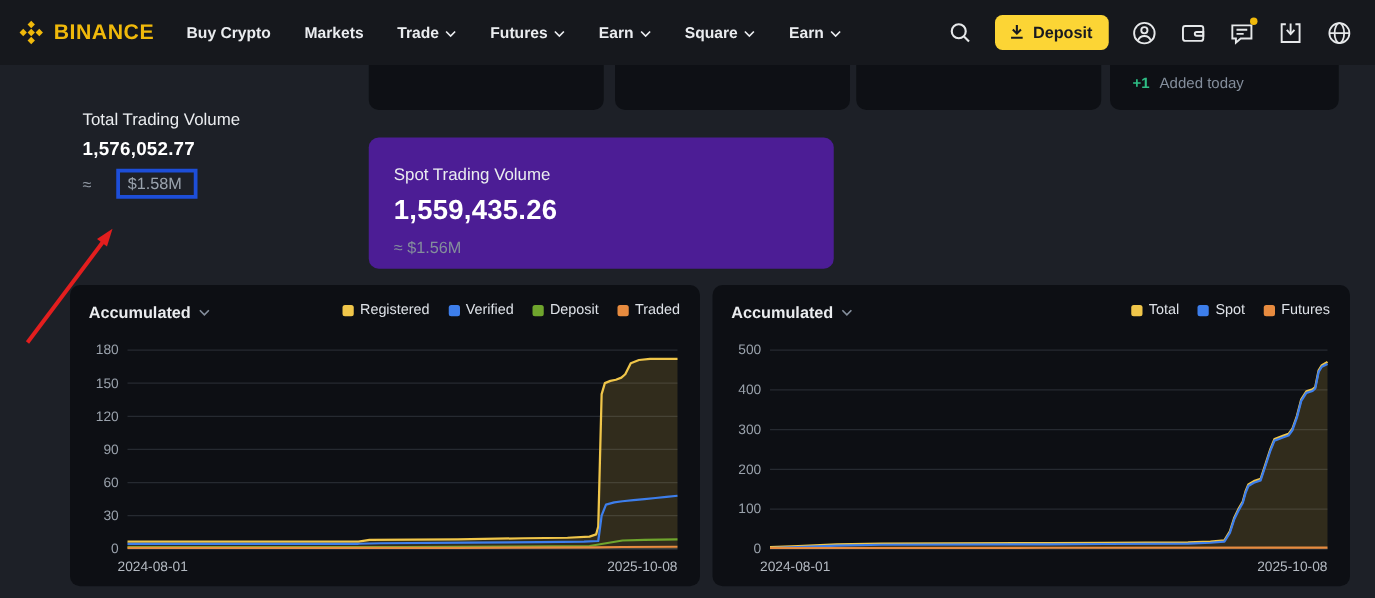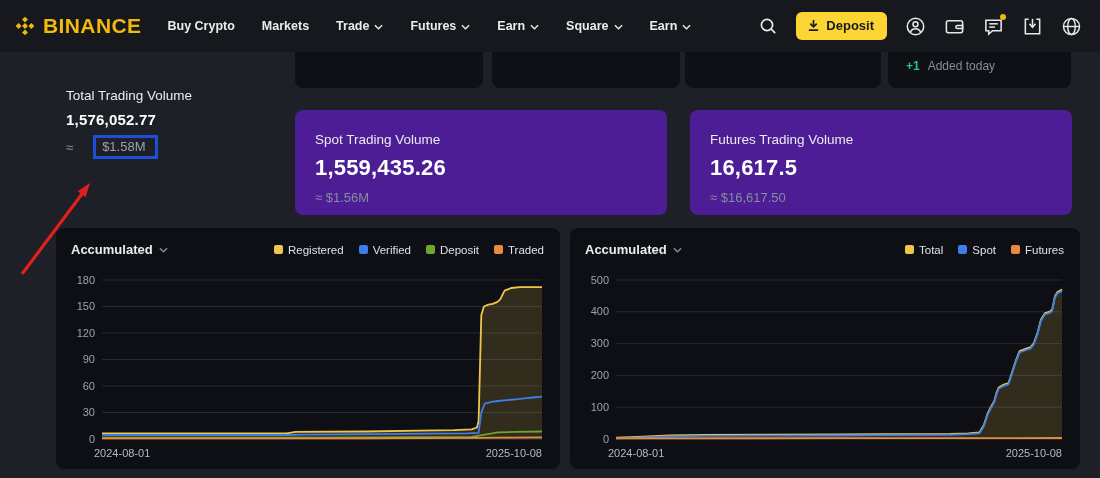--- a/index.html
+++ b/index.html
@@ -12,21 +12,21 @@
     position:relative;
   }
   
   .nav {
     height:52px; background:#16181d;
     display:flex; align-items:center;
     padding:0 18px 0 14px;
     position:relative; z-index:5;
   }
   .brand { display:flex; align-items:center; gap:7px; margin-right:26px; cursor:pointer; }
-  .brand-text { color:#F0B90B; font-weight:bold; font-size:21px; letter-spacing:.4px; }
+  .brand-text { color:#F0B90B; font-weight:bold; font-size:17px; letter-spacing:.4px; }
   .nav-items { display:flex; align-items:center; gap:27px; font-size:12.5px; font-weight:600; color:#EAECEF; }
   .nav-item { display:flex; align-items:center; gap:5px; cursor:pointer; white-space:nowrap; }
   .caret-svg { margin-top:1px; }
   .nav-right { margin-left:auto; display:flex; align-items:center; gap:18px; }
   .icon-btn { display:flex; align-items:center; justify-content:center; cursor:pointer; position:relative; }
   .deposit-btn {
     background:#FCD535; color:#181A20; border:none; cursor:pointer;
     font-family:inherit; font-weight:bold; font-size:13px;
     padding:6px 13px 7px 11px; border-radius:6px;
     display:flex; align-items:center; gap:6px;
@@ -50,21 +50,21 @@
   .added-badge { color:#2EBD85; font-weight:bold; }
   .added-label { color:#848E9C; }
 
   
   .stat-card { padding:22px 20px; }
   .stat-card .stat-value { font-size:22px; }
   .stat-card .sub { font-size:13px; color:#848E9C; margin-top:9px; }
 
   
   .chart-card { background:#0d0f14; }
-  .chart-head { display:flex; justify-content:space-between; align-items:center; padding:14px 16px 0 15px; }
+  .chart-head { display:flex; justify-content:space-between; align-items:flex-start; padding:14px 16px 0 15px; }
   .selector { display:flex; align-items:center; gap:6px; font-size:13px; font-weight:bold; color:#EAECEF; cursor:pointer; }
   .legend { display:flex; gap:15px; }
   .legend-item { display:flex; align-items:center; gap:5px; font-size:11.5px; color:#dde1e7; cursor:pointer; }
   .swatch { width:9px; height:9px; border-radius:2px; background:#888; }
   .chart-body { position:absolute; left:10px; right:12px; top:42px; bottom:6px; }
   .chart-body svg text.tick { font-family:"Liberation Sans", sans-serif; font-size:11px; fill:#9aa2ac; }
   .chart-body svg text.xlab { font-family:"Liberation Sans", sans-serif; font-size:11px; fill:#b4bac2; }
 
   
   .annot-arrow { position:absolute; left:8px; top:125px; width:100px; height:105px; pointer-events:none; z-index:6; }
@@ -201,25 +201,20 @@
       <span class="added-label">Added today</span>
     </div>
   </div>
 
   <section class="card stat-card" style="left:295px; top:58px; width:372px; height:105px;">
     <div class="stat-title">Spot Trading Volume</div>
     <div class="stat-value">1,559,435.26</div>
     <div class="sub">≈ $1.56M</div>
   </section>
 
-  <section class="card stat-card" style="left:690px; top:58px; width:382px; height:105px;">
-    <div class="stat-title">Futures Trading Volume</div>
-    <div class="stat-value">16,617.5</div>
-    <div class="sub">≈ $16,617.50</div>
-  </section>
 
   <section class="card chart-card" style="left:56px; top:176px; width:504px; height:241px;">
     <div class="chart-head">
       <div class="selector">
         <span>Accumulated</span>
         <svg width="9" height="6" viewBox="0 0 10 6">
             <polyline points="1,1 5,5 9,1" fill="none" stroke="#848E9C" stroke-width="1.5"></polyline>
           </svg>
       </div>
       <div class="legend">

